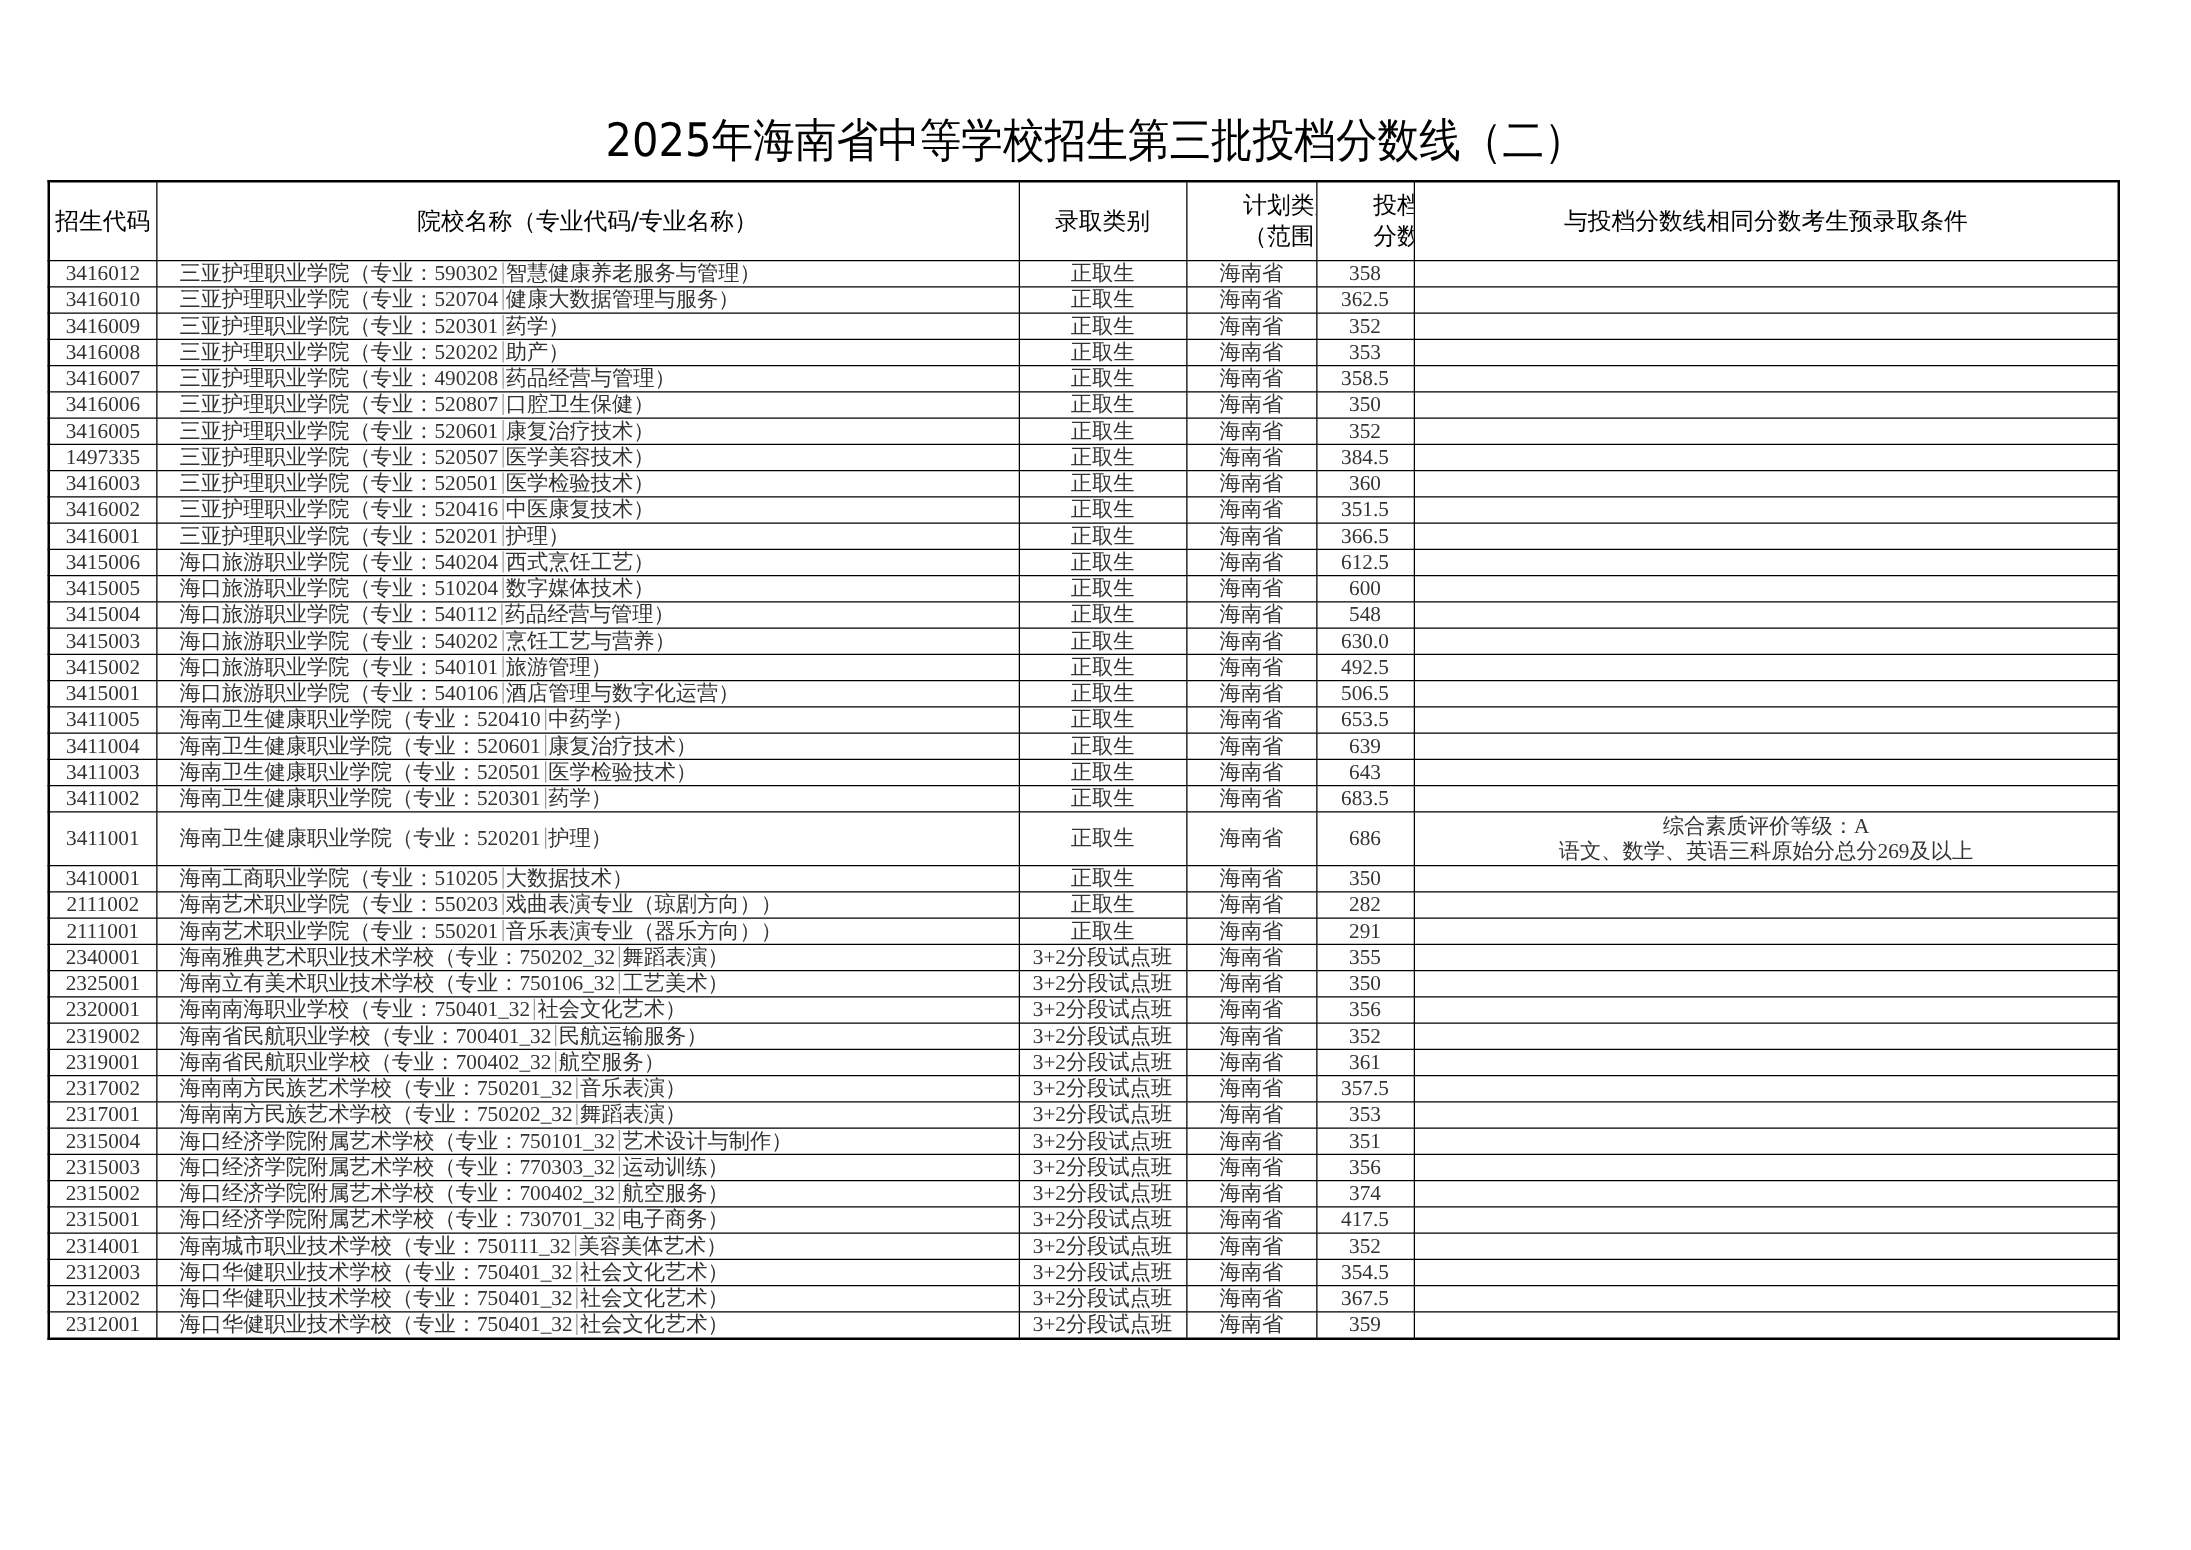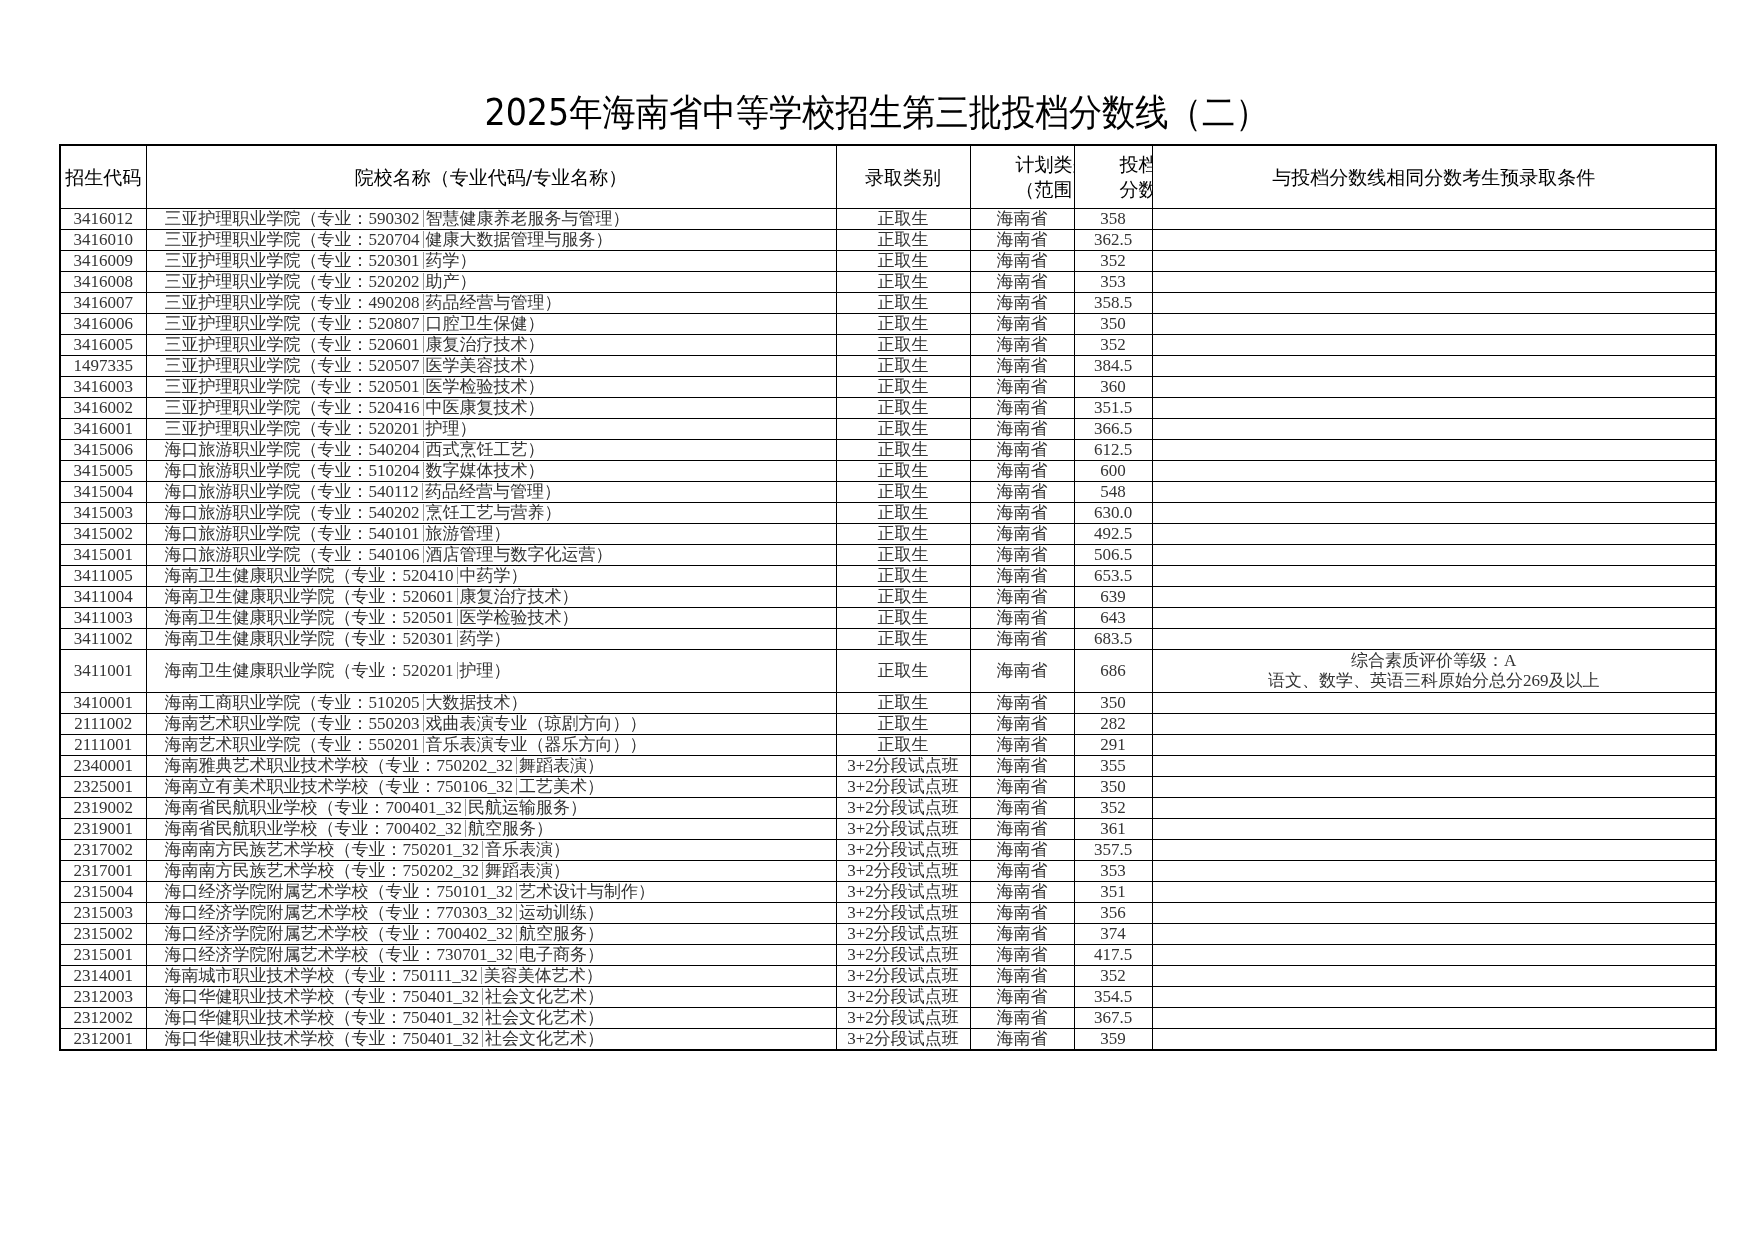--- a/index.html
+++ b/index.html
@@ -4,21 +4,21 @@
 <style>
   html, body { margin: 0; padding: 0; background: #ffffff; }
   body { width: 1753px; height: 1240px; position: relative; overflow: hidden; color: #111; }
   .title {
     position: absolute; left: 0; top: 88px; width: 1753px; text-align: center;
     font-family: "DejaVu Sans", "Liberation Sans", sans-serif;
     font-size: 37px; font-weight: normal; letter-spacing: 0px; color: #000;
     transform: scaleX(0.9);
   }
   table.grid {
-    position: absolute; left: 59px; top: 144px; width: 1656px;
+    position: absolute; left: 38px; top: 144px; width: 1656px;
     border-collapse: collapse; table-layout: fixed;
     border: 2px solid #000;
   }
   table.grid th, table.grid td {
     border: 1.5px solid #000; padding: 0; overflow: hidden; white-space: nowrap;
   }
   table.grid th {
     height: 62px; font-family: "DejaVu Sans", "Liberation Sans", sans-serif;
     font-size: 19px; font-weight: normal; text-align: center; line-height: 25px; color: #000;
   }
@@ -354,20 +354,31 @@
         <td class="name"><span>海南立有美术职业技术学校（专业：750106_32</span><span class="sep"></span><span>工艺美术）</span></td>
         <td>3+2分段试点班</td>
         <td>海南省</td>
         <td>350</td>
         <td class="remark">
           <div></div>
           <div></div>
         </td>
       </tr>
       <tr>
+        <td>2320001</td>
+        <td class="name"><span>海南南海职业学校（专业：750401_32</span><span class="sep"></span><span>社会文化艺术）</span></td>
+        <td>3+2分段试点班</td>
+        <td>海南省</td>
+        <td>356</td>
+        <td class="remark">
+          <div></div>
+          <div></div>
+        </td>
+      </tr>
+      <tr>
         <td>2319002</td>
         <td class="name"><span>海南省民航职业学校（专业：700401_32</span><span class="sep"></span><span>民航运输服务）</span></td>
         <td>3+2分段试点班</td>
         <td>海南省</td>
         <td>352</td>
         <td class="remark">
           <div></div>
           <div></div>
         </td>
       </tr>

